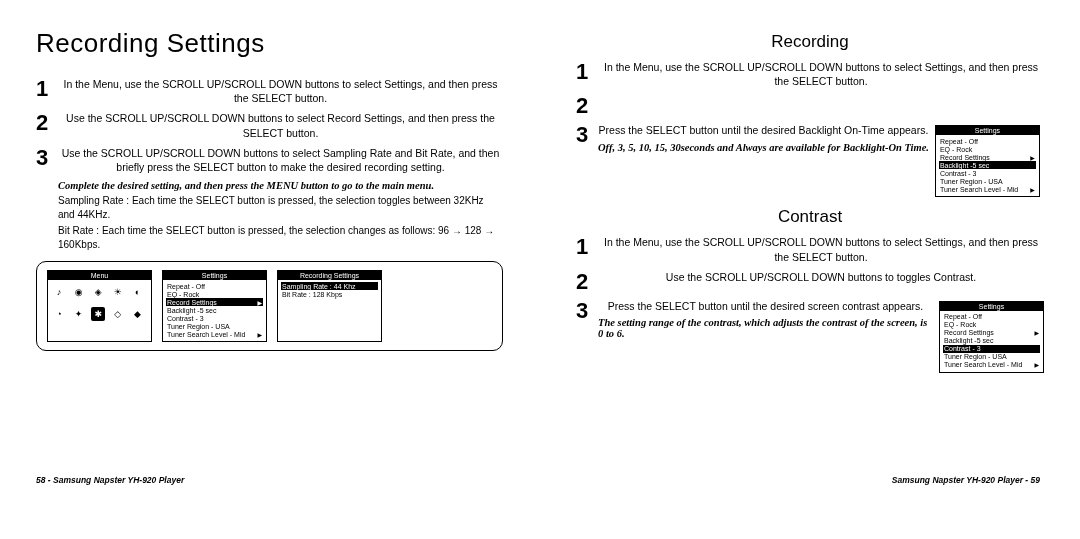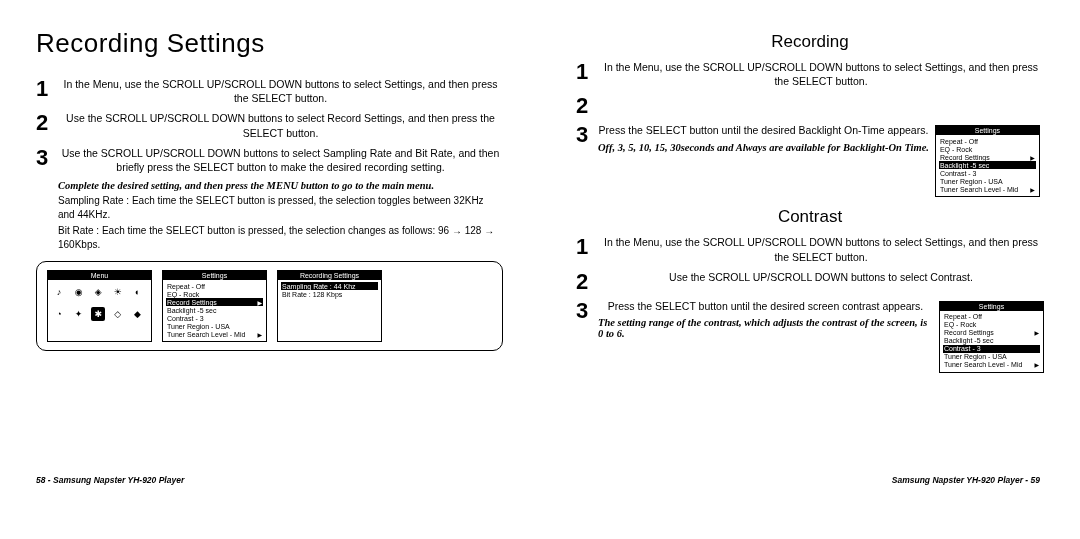--- a/index.html
+++ b/index.html
@@ -166,21 +166,21 @@
       </div>
     </div>
 
     <h2 class="subtitle" style="margin-top:10px;">Contrast</h2>
     <div class="step">
       <div class="num">1</div>
       <div class="txt">In the Menu, use the SCROLL UP/SCROLL DOWN buttons to select Settings, and then press the SELECT button.</div>
     </div>
     <div class="step">
       <div class="num">2</div>
-      <div class="txt">Use the SCROLL UP/SCROLL DOWN buttons to select Contrast.</div>
+      <div class="txt">Use the SCROLL UP/SCROLL DOWN buttons to toggles Contrast.</div>
     </div>
     <div class="step">
       <div class="num">3</div>
       <div class="inline-block">
         <div class="textcol">
           <div class="txt">Press the SELECT button until the desired screen contrast appears.</div>
           <div class="note-ital" style="margin-left:0;">The setting range of the contrast, which adjusts the contrast of the screen, is 0 to 6.</div>
         </div>
         <div class="small-screen-wrap">
           <div class="screen">

